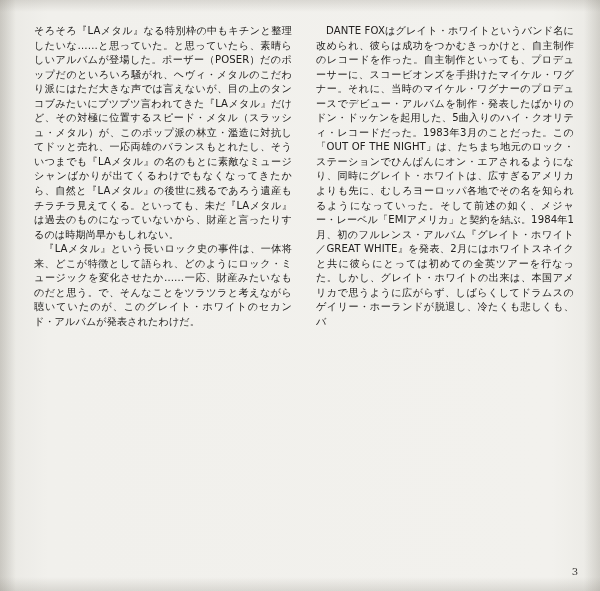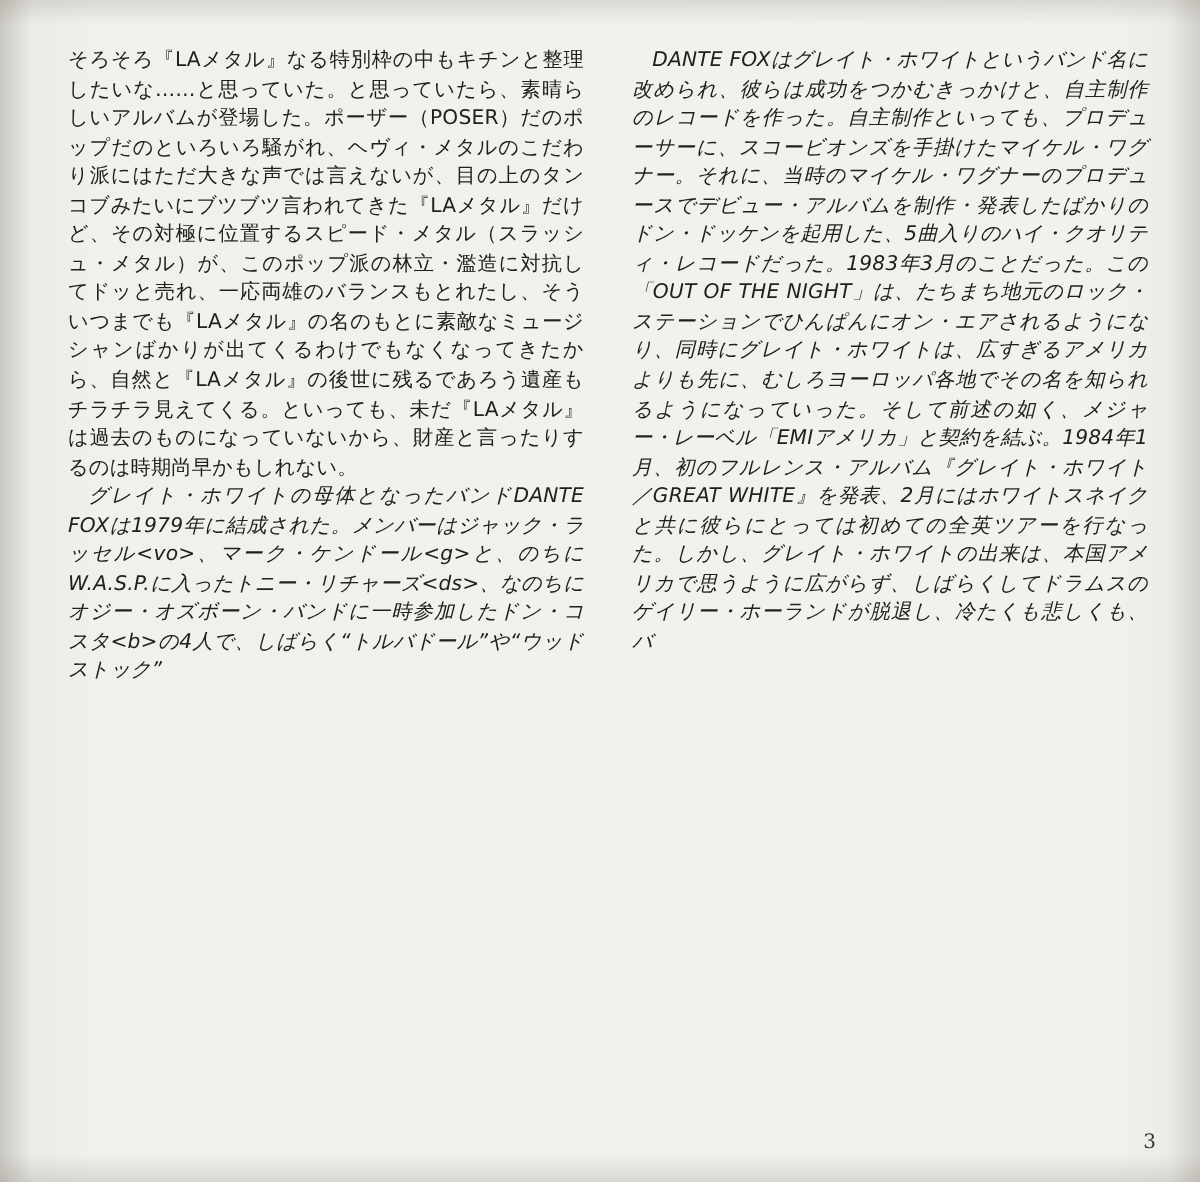--- a/index.html
+++ b/index.html
@@ -44,21 +44,20 @@
     font-size: 10.1px;
     line-height: 14.55px;
     color: #22201f;
     text-align: justify;
     text-justify: inter-character;
     letter-spacing: 0.1px;
     font-family: "DejaVu Sans", sans-serif;
   }
   .col p.indent {
     text-indent: 1em;
-    font-style: italic;
   }
   .divider {
     position: absolute;
     left: 299px;
     top: 22px;
     width: 1px;
     height: 532px;
     background: rgba(0,0,0,0.0);
   }
   .page-number {
@@ -101,21 +100,21 @@
 </head>
 <body>
 
 <div class="page">
   <div class="page-inner">
 
     <div class="columns">
 
       <div class="col">
         <p>そろそろ『LAメタル』なる特別枠の中もキチンと整理したいな……と思っていた。と思っていたら、素晴らしいアルバムが登場した。ポーザー（POSER）だのポップだのといろいろ騒がれ、ヘヴィ・メタルのこだわり派にはただ大きな声では言えないが、目の上のタンコブみたいにブツブツ言われてきた『LAメタル』だけど、その対極に位置するスピード・メタル（スラッシュ・メタル）が、このポップ派の林立・濫造に対抗してドッと売れ、一応両雄のバランスもとれたし、そういつまでも『LAメタル』の名のもとに素敵なミュージシャンばかりが出てくるわけでもなくなってきたから、自然と『LAメタル』の後世に残るであろう遺産もチラチラ見えてくる。といっても、未だ『LAメタル』は過去のものになっていないから、財産と言ったりするのは時期尚早かもしれない。</p>
-        <p class="indent">グレイト・ホワイトの母体となったバンドDANTE FOXは1979年に結成された。メンバーはジャック・ラッセル&lt;vo&gt;、マーク・ケンドール&lt;g&gt;と、のちにW.A.S.P.に入ったトニー・リチャーズ&lt;ds&gt;、なのちにオジー・オズボーン・バンドに一時参加したドン・コスタ&lt;b&gt;の4人で、しばらく“トルバドール”や“ウッドストック”</p>
+        <p class="indent">『LAメタル』という長いロック史の事件は、一体将来、どこが特徴として語られ、どのようにロック・ミュージックを変化させたか……一応、財産みたいなものだと思う。で、そんなことをツラツラと考えながら聴いていたのが、このグレイト・ホワイトのセカンド・アルバムが発表されたわけだ。</p>
       </div>
 
       <div class="col">
         <p class="indent">DANTE FOXはグレイト・ホワイトというバンド名に改められ、彼らは成功をつかむきっかけと、自主制作のレコードを作った。自主制作といっても、プロデューサーに、スコービオンズを手掛けたマイケル・ワグナー。それに、当時のマイケル・ワグナーのプロデュースでデビュー・アルバムを制作・発表したばかりのドン・ドッケンを起用した、5曲入りのハイ・クオリティ・レコードだった。1983年3月のことだった。この「OUT OF THE NIGHT」は、たちまち地元のロック・ステーションでひんぱんにオン・エアされるようになり、同時にグレイト・ホワイトは、広すぎるアメリカよりも先に、むしろヨーロッパ各地でその名を知られるようになっていった。そして前述の如く、メジャー・レーベル「EMIアメリカ」と契約を結ぶ。1984年1月、初のフルレンス・アルバム『グレイト・ホワイト／GREAT WHITE』を発表、2月にはホワイトスネイクと共に彼らにとっては初めての全英ツアーを行なった。しかし、グレイト・ホワイトの出来は、本国アメリカで思うように広がらず、しばらくしてドラムスのゲイリー・ホーランドが脱退し、冷たくも悲しくも、バ</p>
       </div>
 
     </div>
 
     <div class="divider"></div>
 

